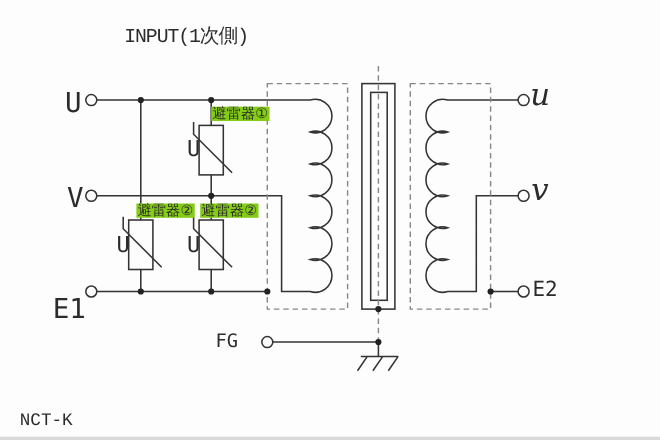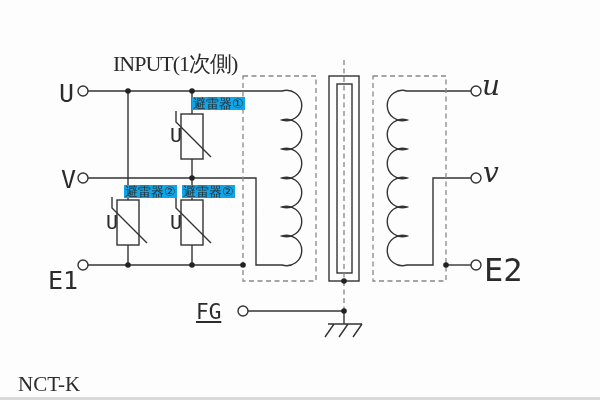--- a/index.html
+++ b/index.html
@@ -5,27 +5,27 @@
   html,body{margin:0;padding:0;}
   body{
     width:600px;height:400px;position:relative;overflow:hidden;
     background:#fdfdfd;
     font-family:"DejaVu Sans", sans-serif;
   }
   .stage{position:absolute;left:0;top:0;width:600px;height:400px;}
   svg{position:absolute;left:0;top:0;}
   .lbl{position:absolute;line-height:1;color:#2b2b2b;white-space:nowrap;}
   .term{font-family:"DejaVu Sans Mono","Liberation Mono",monospace;font-size:25px;}
-  .term-sm{font-family:"DejaVu Sans Mono","Liberation Mono",monospace;font-size:21px;text-decoration:underline;}
-  .term-e2{font-family:"DejaVu Sans Mono","Liberation Mono",monospace;font-size:32px;}
+  .term-sm{font-family:"DejaVu Sans Mono","Liberation Mono",monospace;font-size:17px;}
+  .term-e2{font-family:"DejaVu Sans Mono","Liberation Mono",monospace;font-size:19px;}
   .term-ital{font-family:"DejaVu Serif","Liberation Serif",serif;font-style:italic;font-size:28px;}
-  .hdr{font-family:Liberation Serif, serif;font-size:22px;letter-spacing:-1px;margin-top:28px;}
-  .jp{font-family:"DejaVu Sans",sans-serif;font-size:13px;background:#0ea5e9;padding:0 1px;}
+  .hdr{font-family:Liberation Mono, monospace;font-size:18px;letter-spacing:-1px;}
+  .jp{font-family:"DejaVu Sans",sans-serif;font-size:13px;background:#84cc16;padding:0 1px;}
   .vmark{font-family:"DejaVu Sans Mono","Liberation Mono",monospace;font-size:20px;}
-  .model{font-family:Liberation Serif, serif;font-size:21px;}
+  .model{font-family:Liberation Mono, monospace;font-size:16px;}
   .bottom-strip{position:absolute;left:0;bottom:0;width:600px;height:3px;background:#d9d9d9;}
 </style>
 </head>
 <body>
 
 <div class="stage">
 
   <svg width="600" height="400" viewBox="0 0 600 400">
     <g stroke="#333" stroke-width="1.4" fill="none">
 

